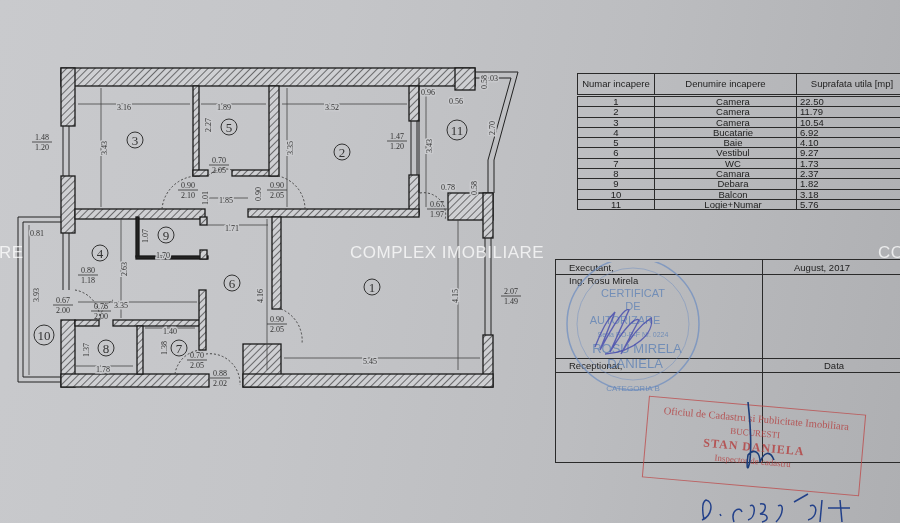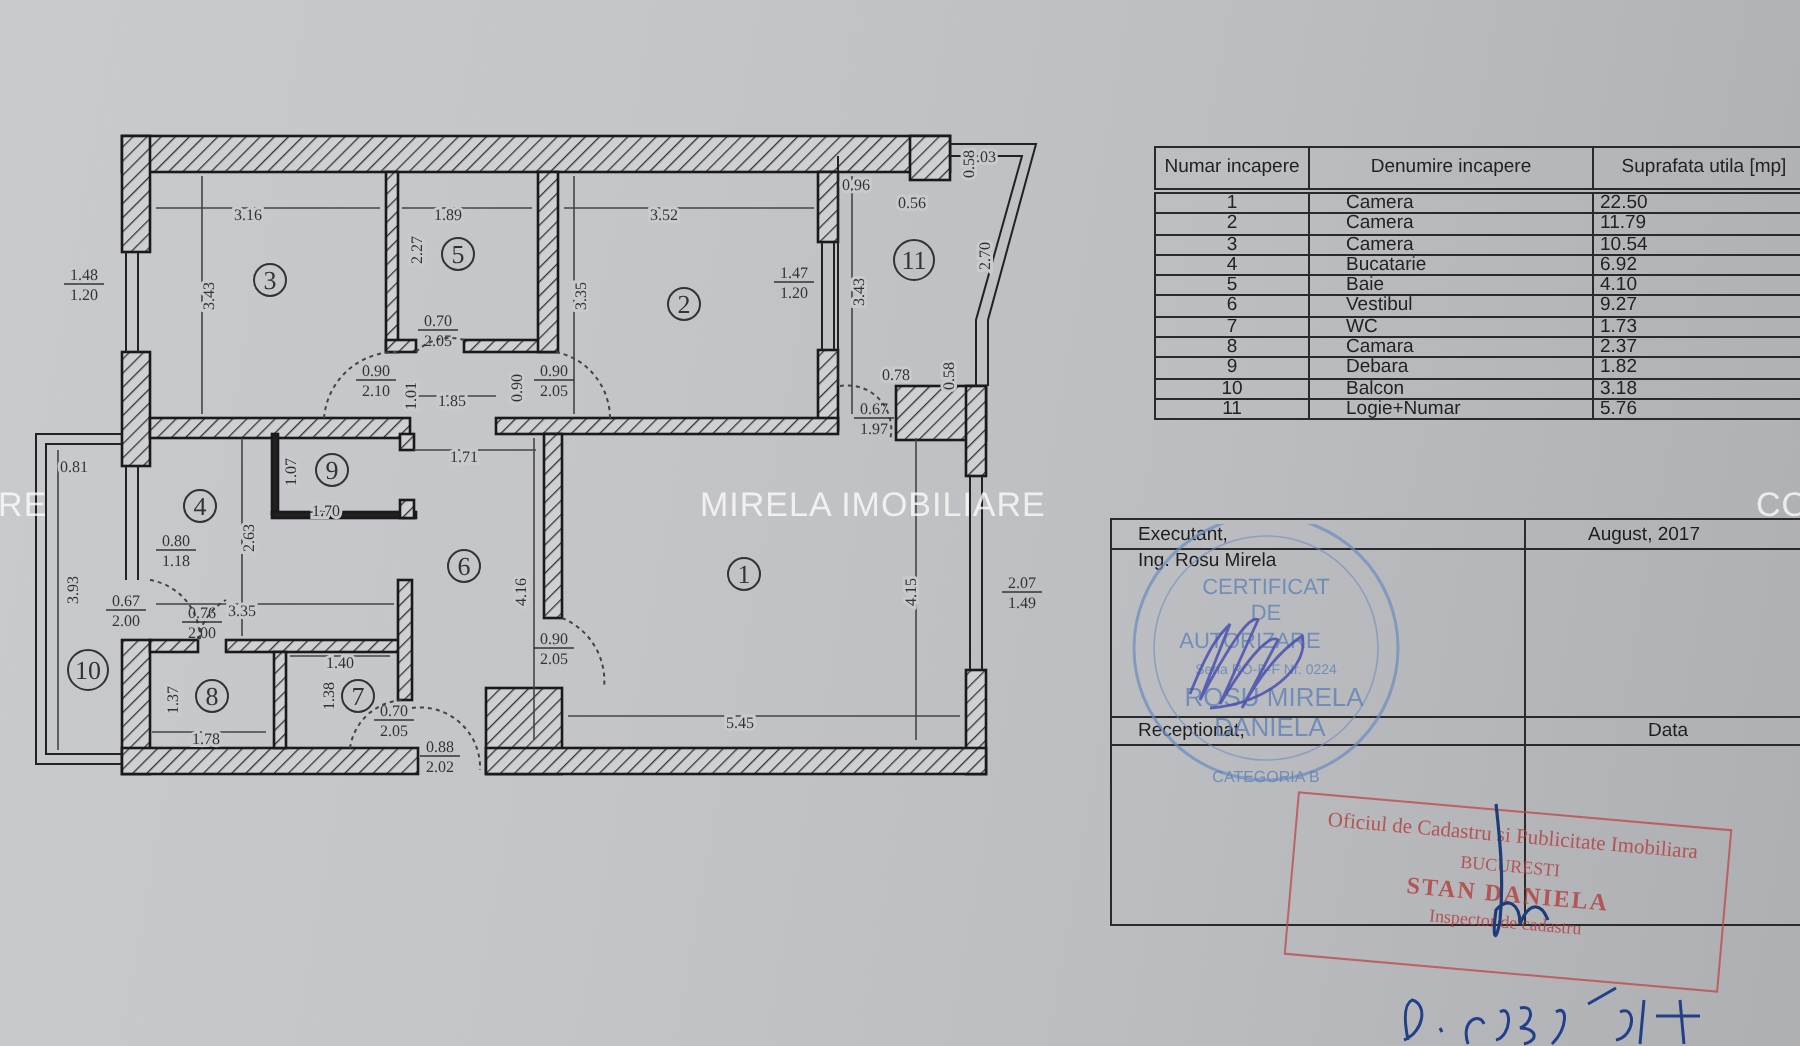--- a/index.html
+++ b/index.html
@@ -21,21 +21,21 @@
   }
 
   .table-wrap { position: absolute; left: 555px; top: 73px; width: 331px; margin-left: 22px; }
   table.rooms { border-collapse: collapse; width: 331px; font-size: 9.5px; color: #222; }
   table.rooms td, table.rooms th {
     border: 1px solid #2a2a2a; padding: 0 3px; height: 9.3px; line-height: 9.3px; font-weight: normal;
   }
   table.rooms th { height: 20px; line-height: 20px; font-size: 9.5px; }
   table.rooms thead tr { border-bottom: 3px double #2a2a2a; }
   .c1 { width: 70px; text-align: center; }
-  .c2 { width: 120px; text-align: left; padding-left: 18px !important; }
+  .c2 { width: 120px; text-align: center; padding-left: 18px !important; }
   .c3 { }
   .span { text-align: center; }
 
   .sign { position: absolute; left: 555px; top: 259px; width: 353px; height: 204px;
     border: 1px solid #2a2a2a; box-sizing: border-box; font-size: 9.5px; }
   .sign .vline { position: absolute; left: 206px; top: 0; bottom: 0; border-left: 1px solid #2a2a2a; }
   .sign .hline { position: absolute; left: 0; right: 0; border-top: 1px solid #2a2a2a; }
   .sign .txt { position: absolute; white-space: nowrap; }
 
   .stamp-blue { position: absolute; left: 555px; top: 262px; width: 148px; height: 134px; pointer-events: none; }
@@ -295,21 +295,21 @@
         <text class="frac" x="197" y="368">2.05</text>
       </g>
       <g>
         <text class="frac" x="220" y="376">0.88</text>
         <line x1="210" x2="230" y1="378" y2="378" stroke="#333" stroke-width="0.8"></line>
         <text class="frac" x="220" y="386">2.02</text>
       </g>
     </g>
 </svg>
 
-<div class="watermark" style="left:350px">MIRELA IMOBILIARE</div>
+<div class="watermark" style="left:350px">COMPLEX IMOBILIARE</div>
 <div class="watermark" style="left:-18px">IARE</div>
 <div class="watermark" style="left:878px">CO</div>
 
 <div class="table-wrap">
   <table class="rooms">
     <thead>
       <tr>
         <th class="c1">Numar incapere</th>
         <th class="c2" style="text-align:center;padding-left:3px!important">Denumire incapere</th>
         <th class="c3">Suprafata utila [mp]</th>

